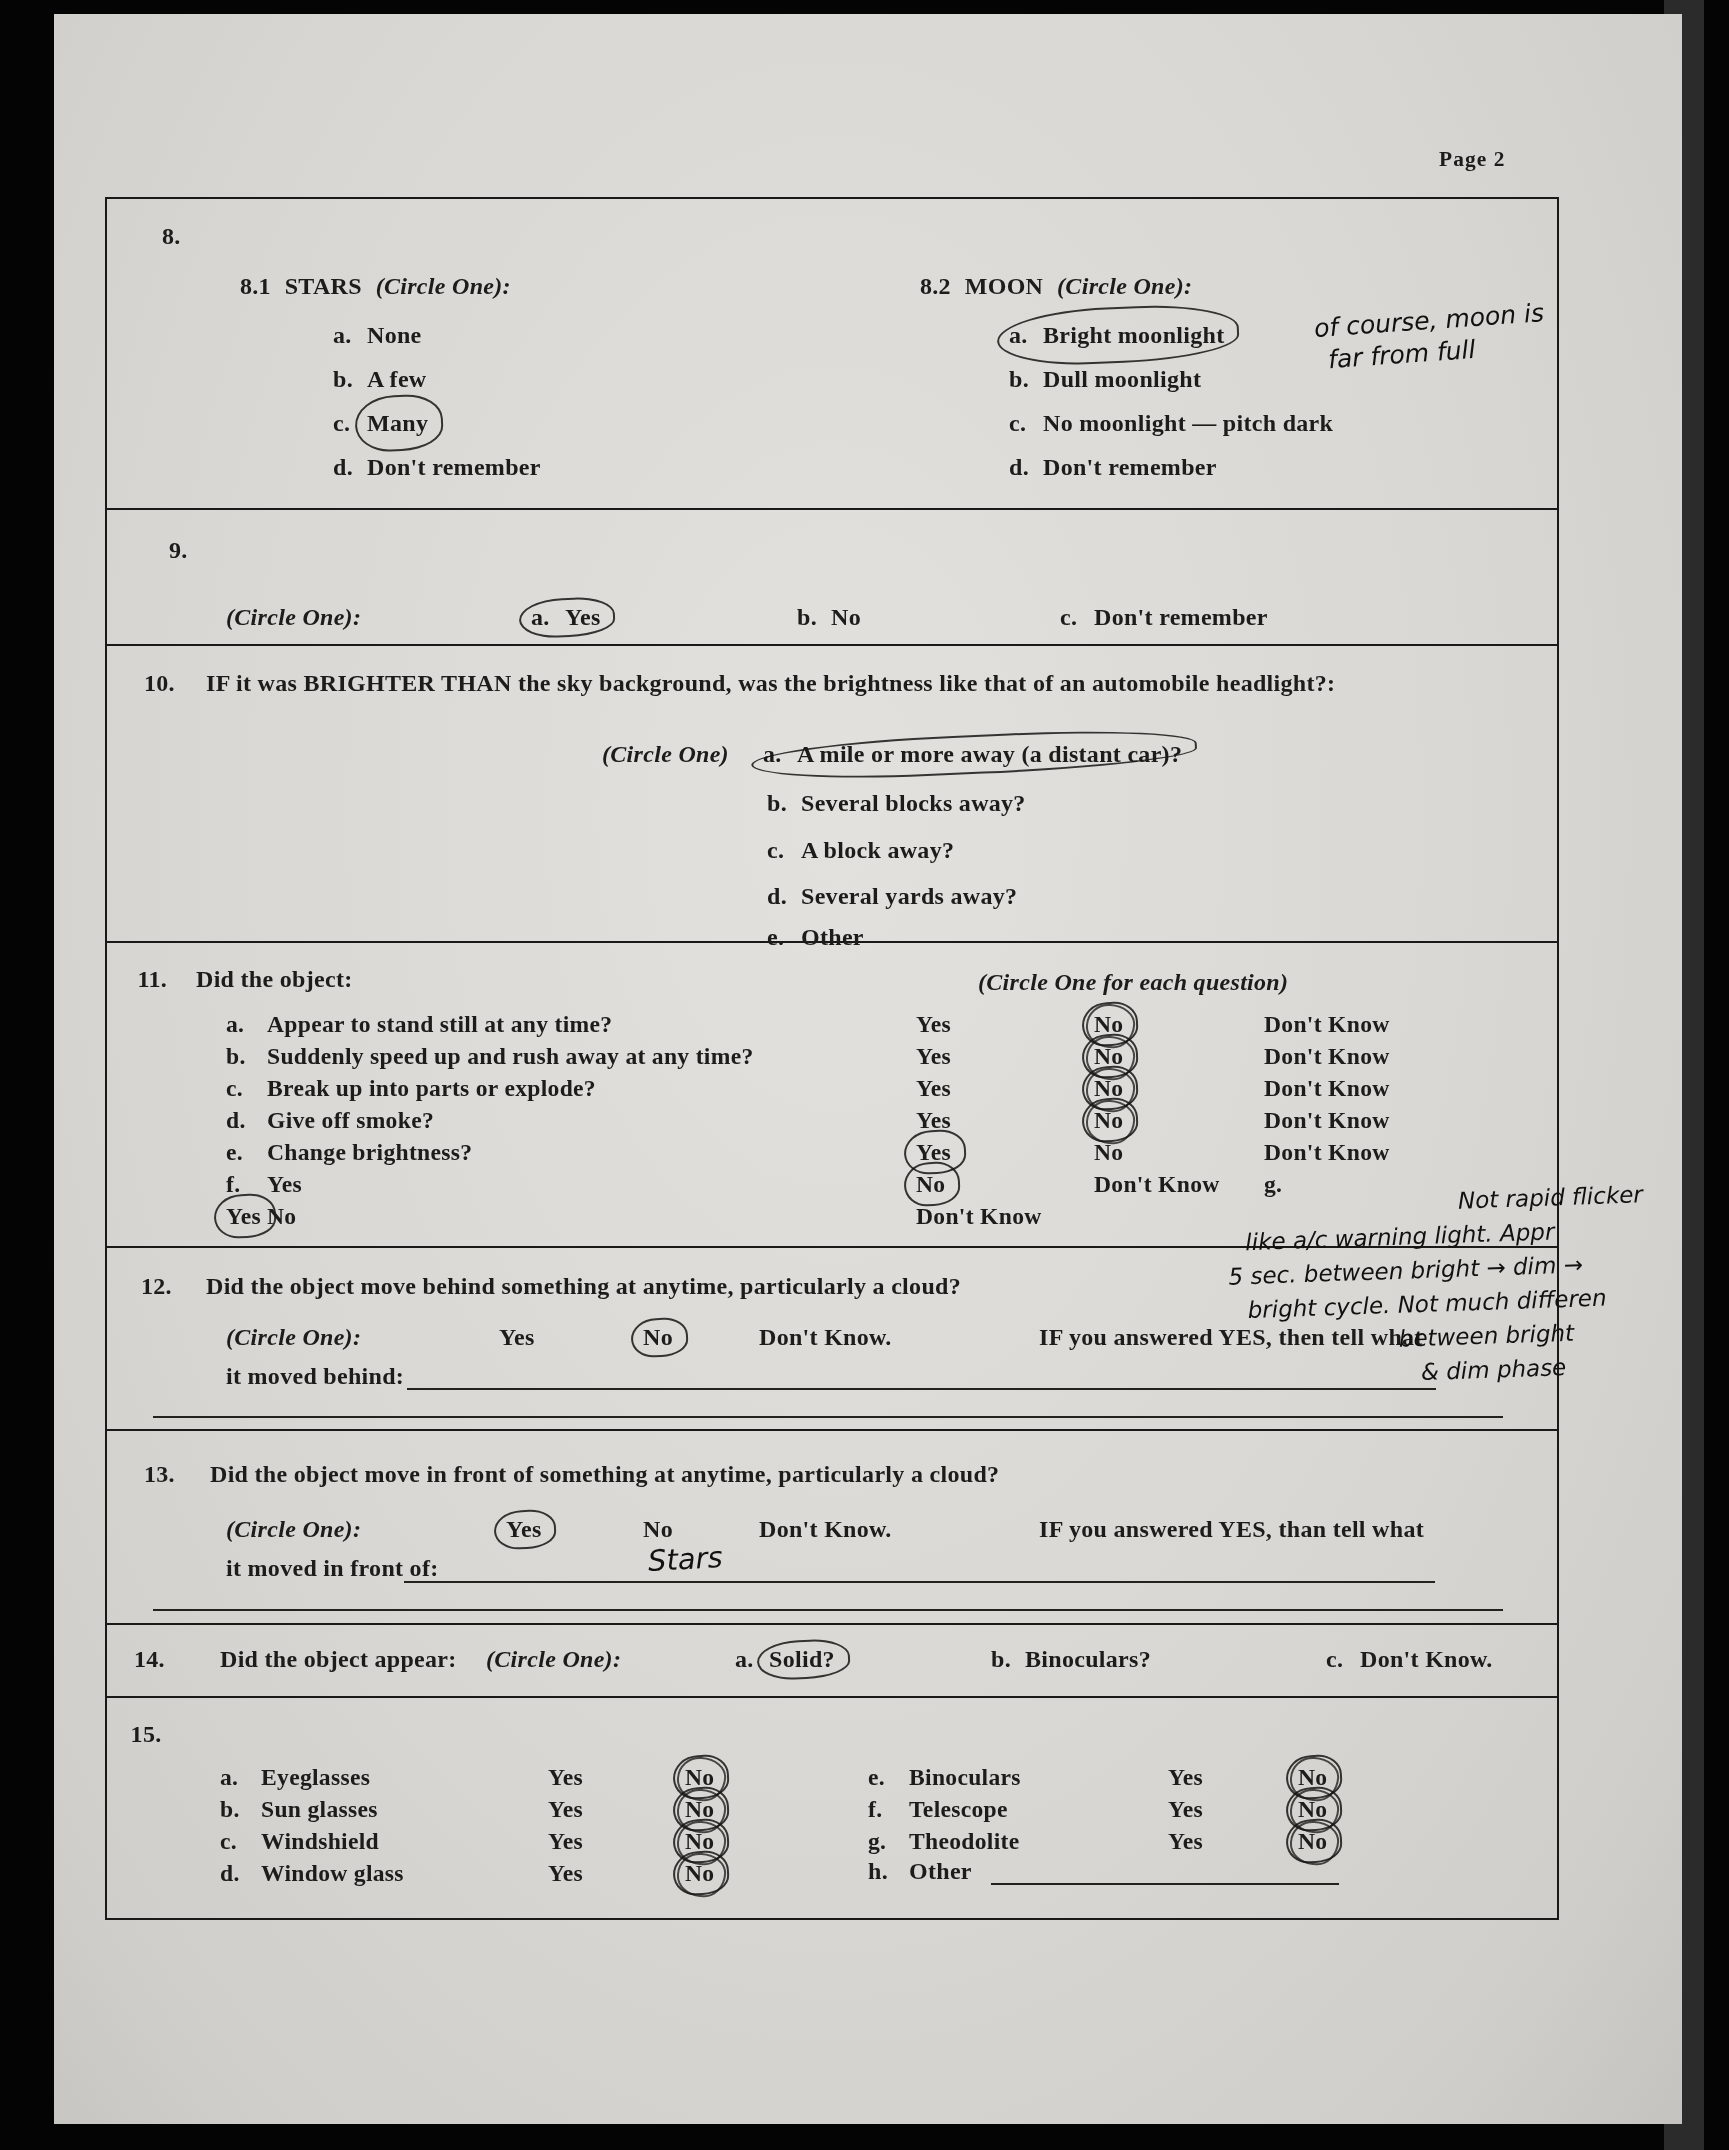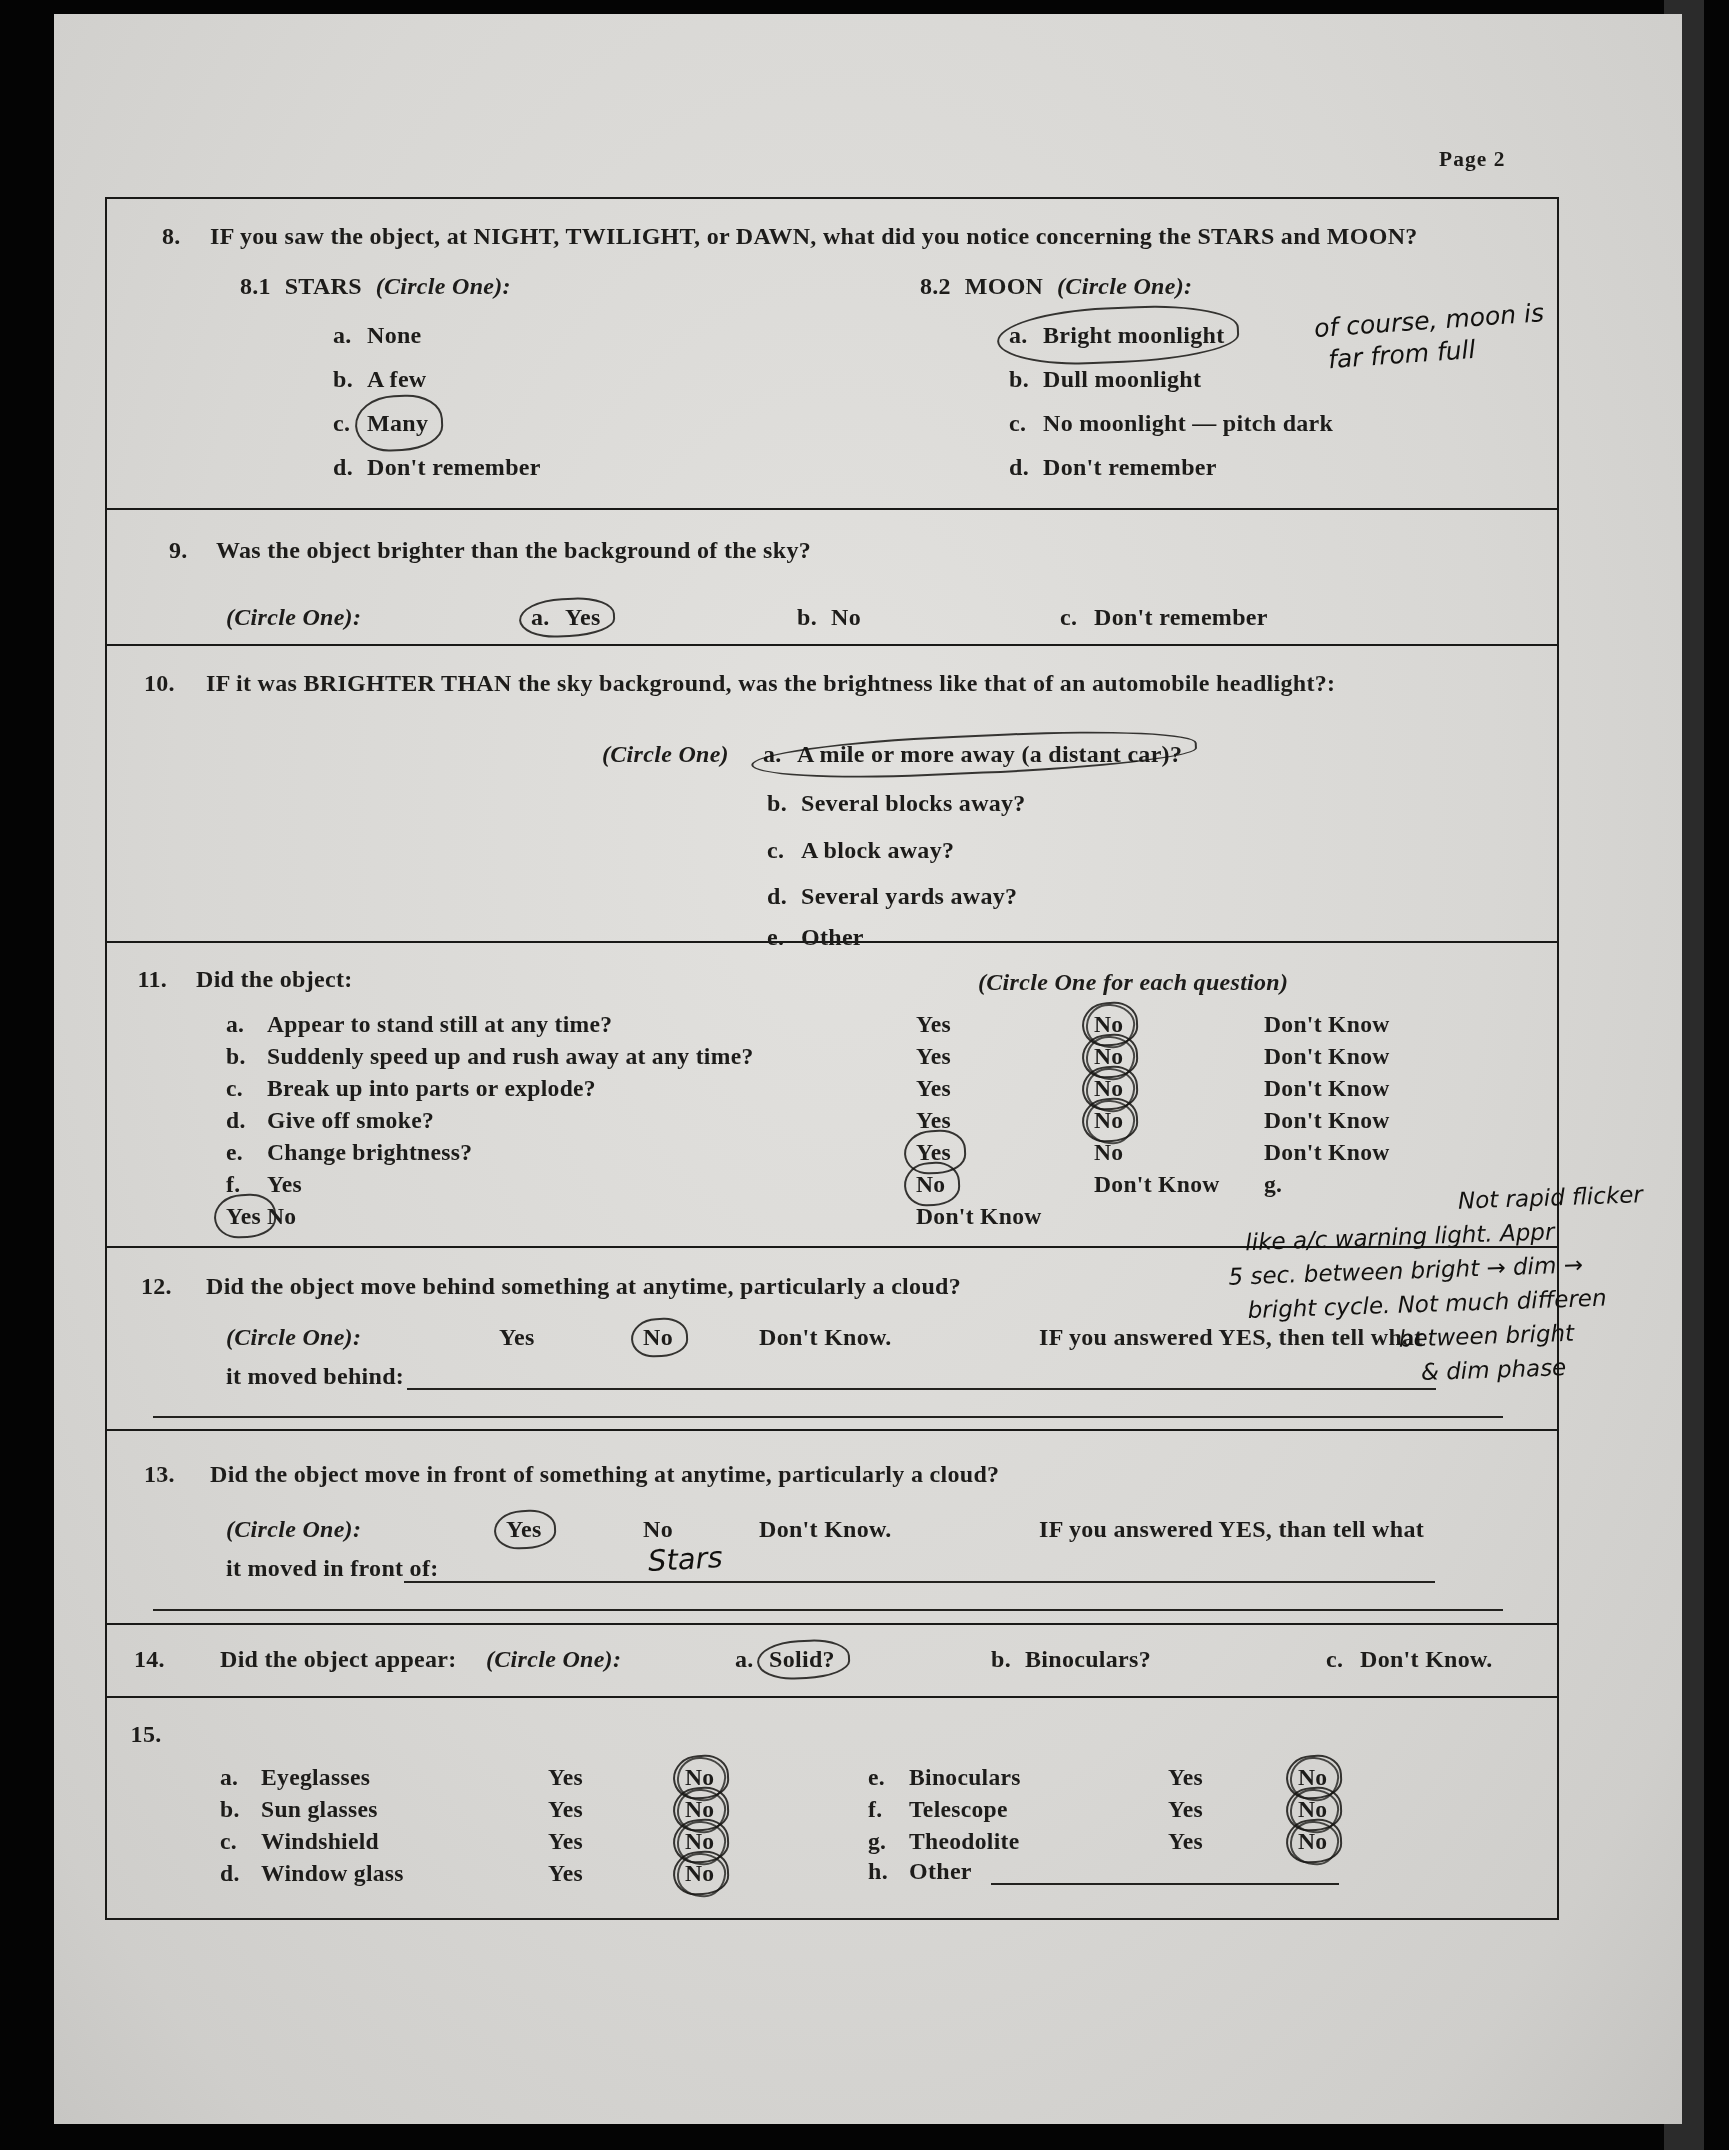--- a/index.html
+++ b/index.html
@@ -73,21 +73,20 @@
     <div style="margin-left:31px">5 sec. between bright → dim →</div>
     <div style="margin-left:49px">bright cycle. Not much differen</div>
     <div style="margin-left:199px">between bright</div>
     <div style="margin-left:220px">&amp; dim phase</div>
   </div>
 
   <div class="form-box">
 
     <section class="sec" style="height:309px">
       <span class="abs" style="left:55px;top:23.6px">8.</span>
-      <span class="abs" style="left:103px;top:23.6px">IF you saw the object, at NIGHT, TWILIGHT, or DAWN, what did you notice concerning the STARS and MOON?</span>
 
       <span class="abs" style="left:133px;top:74px">
         <span>8.1</span>
         <span style="margin-left:7.5px">STARS</span>
         <span class="i" style="margin-left:7.5px">(Circle One):</span>
       </span>
 
       <div class="abs" style="left:226px;top:114px">
         <div class="opt">
           <span class="okey">a.</span><span>None</span>
@@ -125,21 +124,20 @@
       </div>
 
       <div class="abs hand moon-note">
         <div>of course, moon is</div>
         <div style="margin-left:11.8px">far from full</div>
       </div>
     </section>
 
     <section class="sec" style="height:134px">
       <span class="abs" style="left:62px;top:27px">9.</span>
-      <span class="abs" style="left:109px;top:27px">Was the object brighter than the background of the sky?</span>
 
       <span class="abs i" style="left:119px;top:94px">(Circle One):</span>
       <span class="abs" style="left:424px;top:94px">
         <span class="circ on"><span class="okey">a.</span><span>Yes</span></span>
       </span>
       <span class="abs" style="left:690px;top:94px">
         <span class="okey">b.</span><span>No</span>
       </span>
       <span class="abs" style="left:953px;top:94px">
         <span class="okey">c.</span><span>Don't remember</span>

